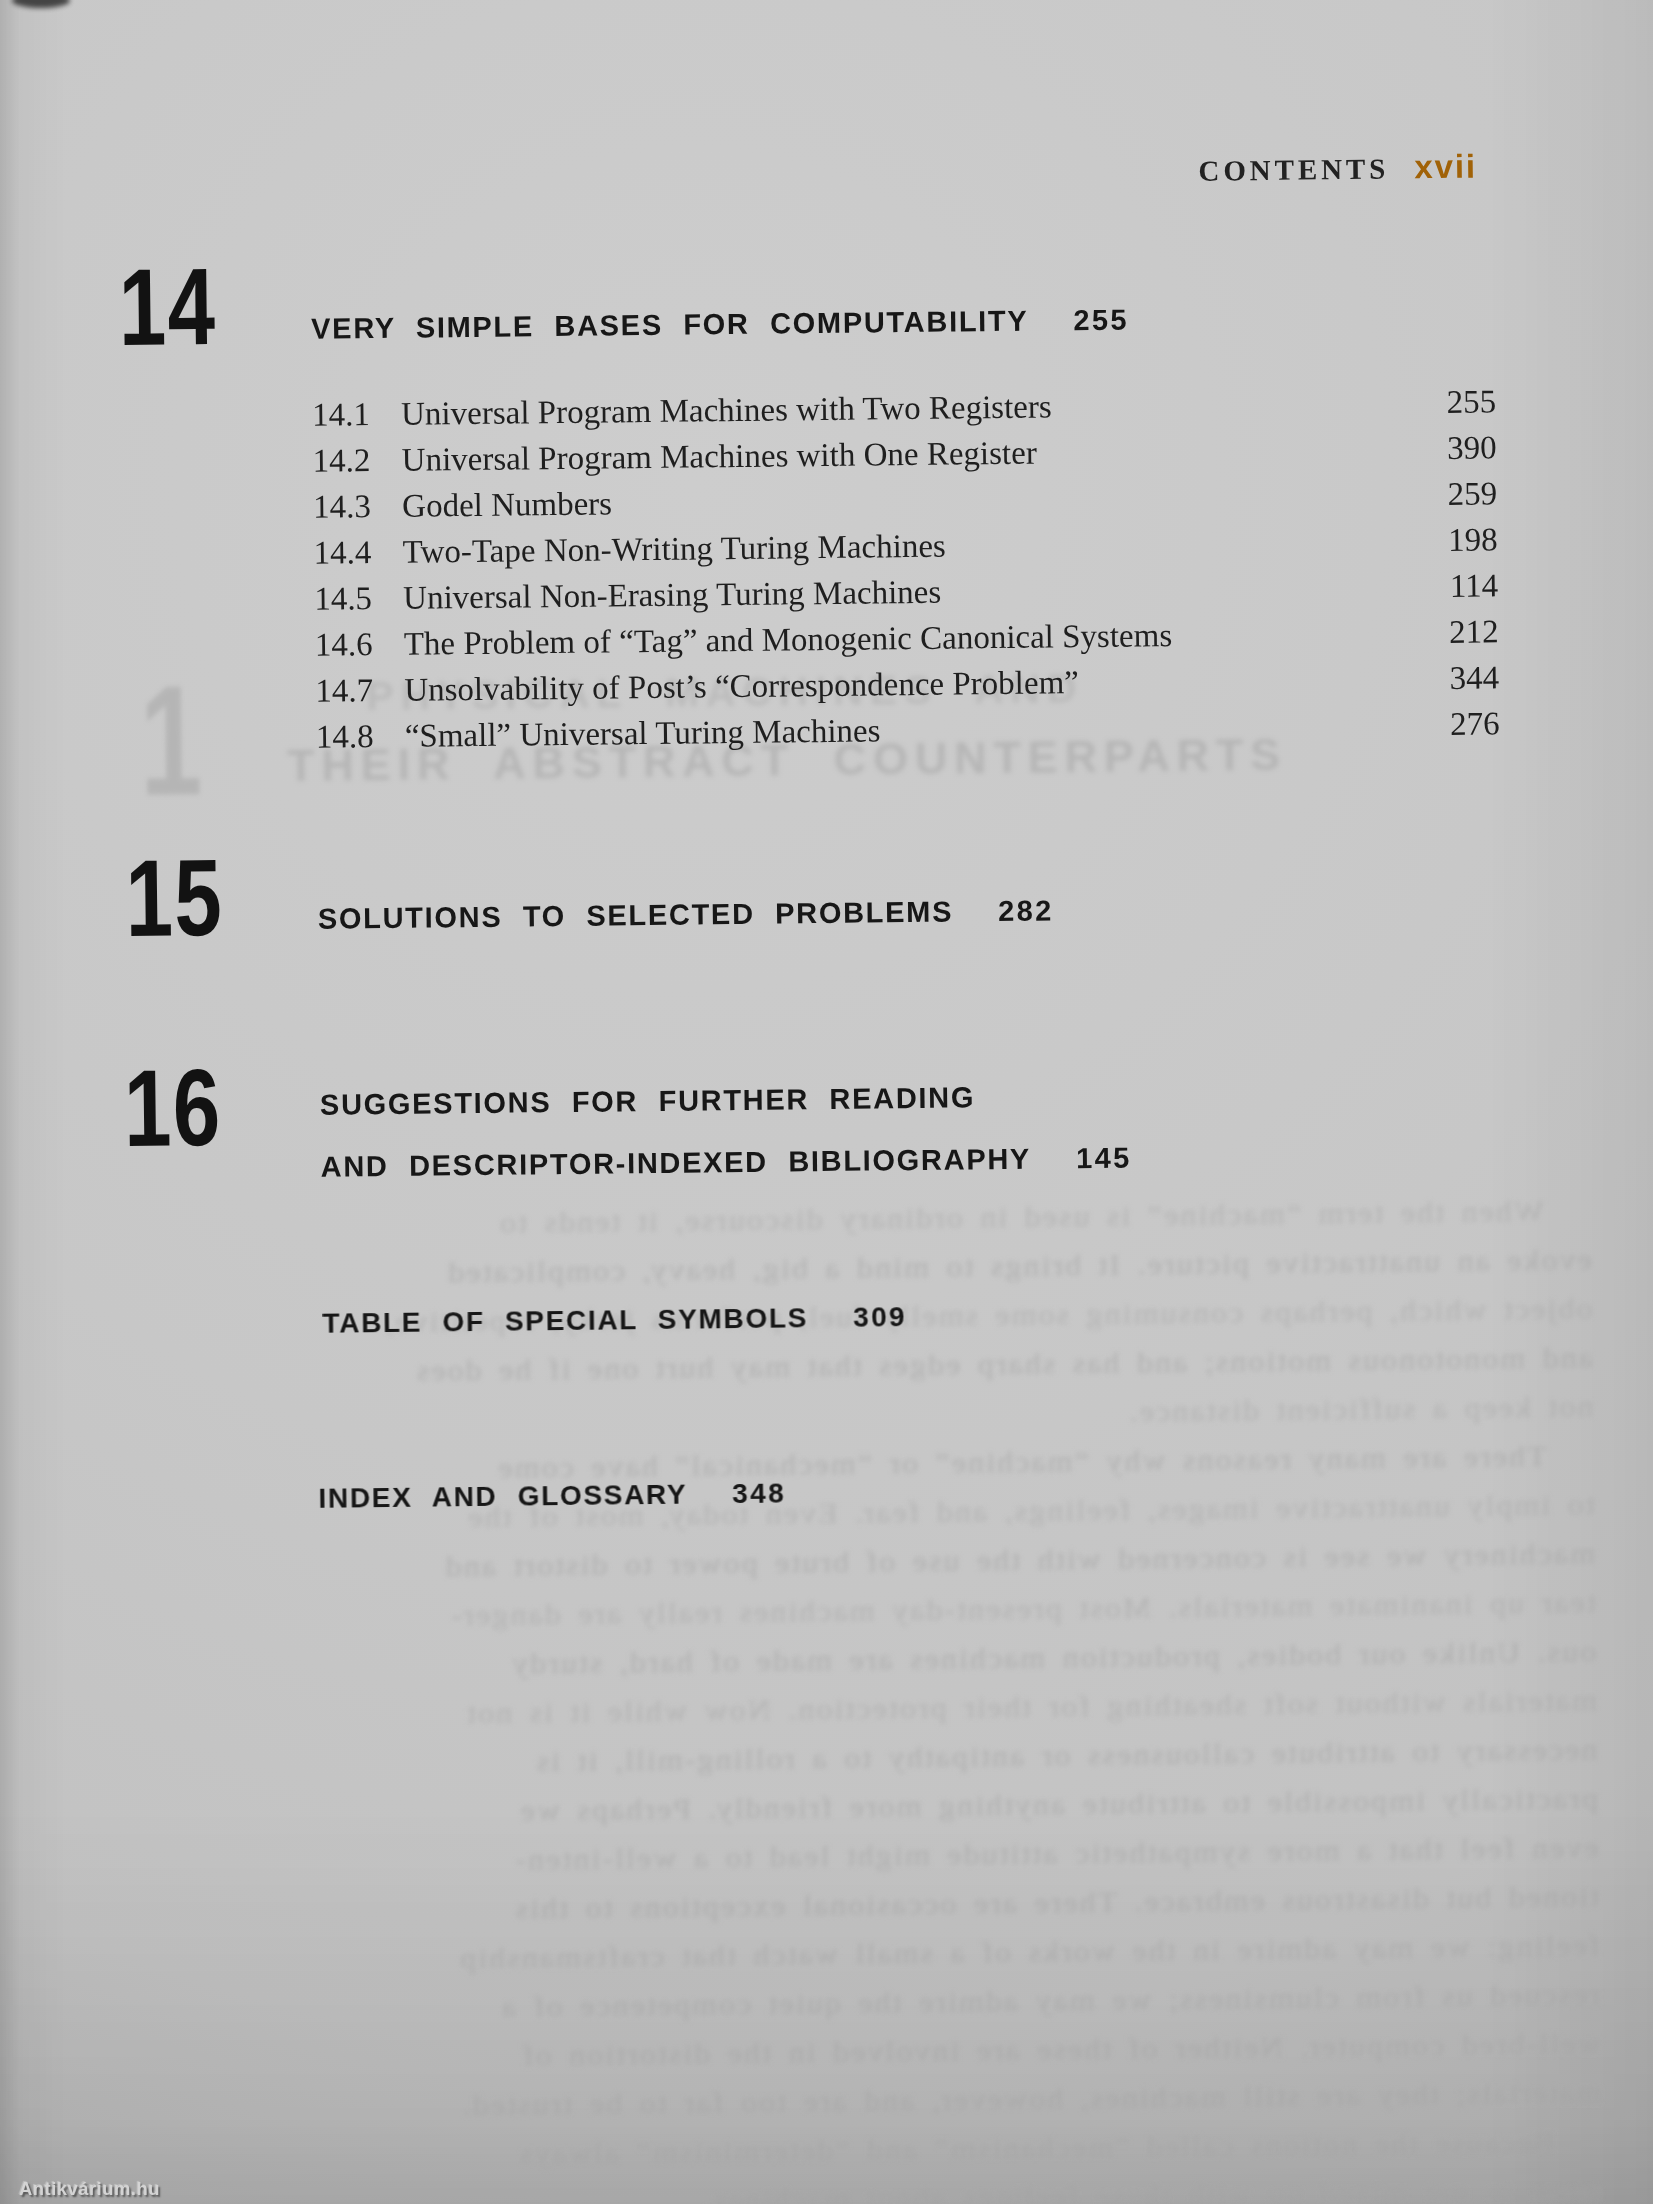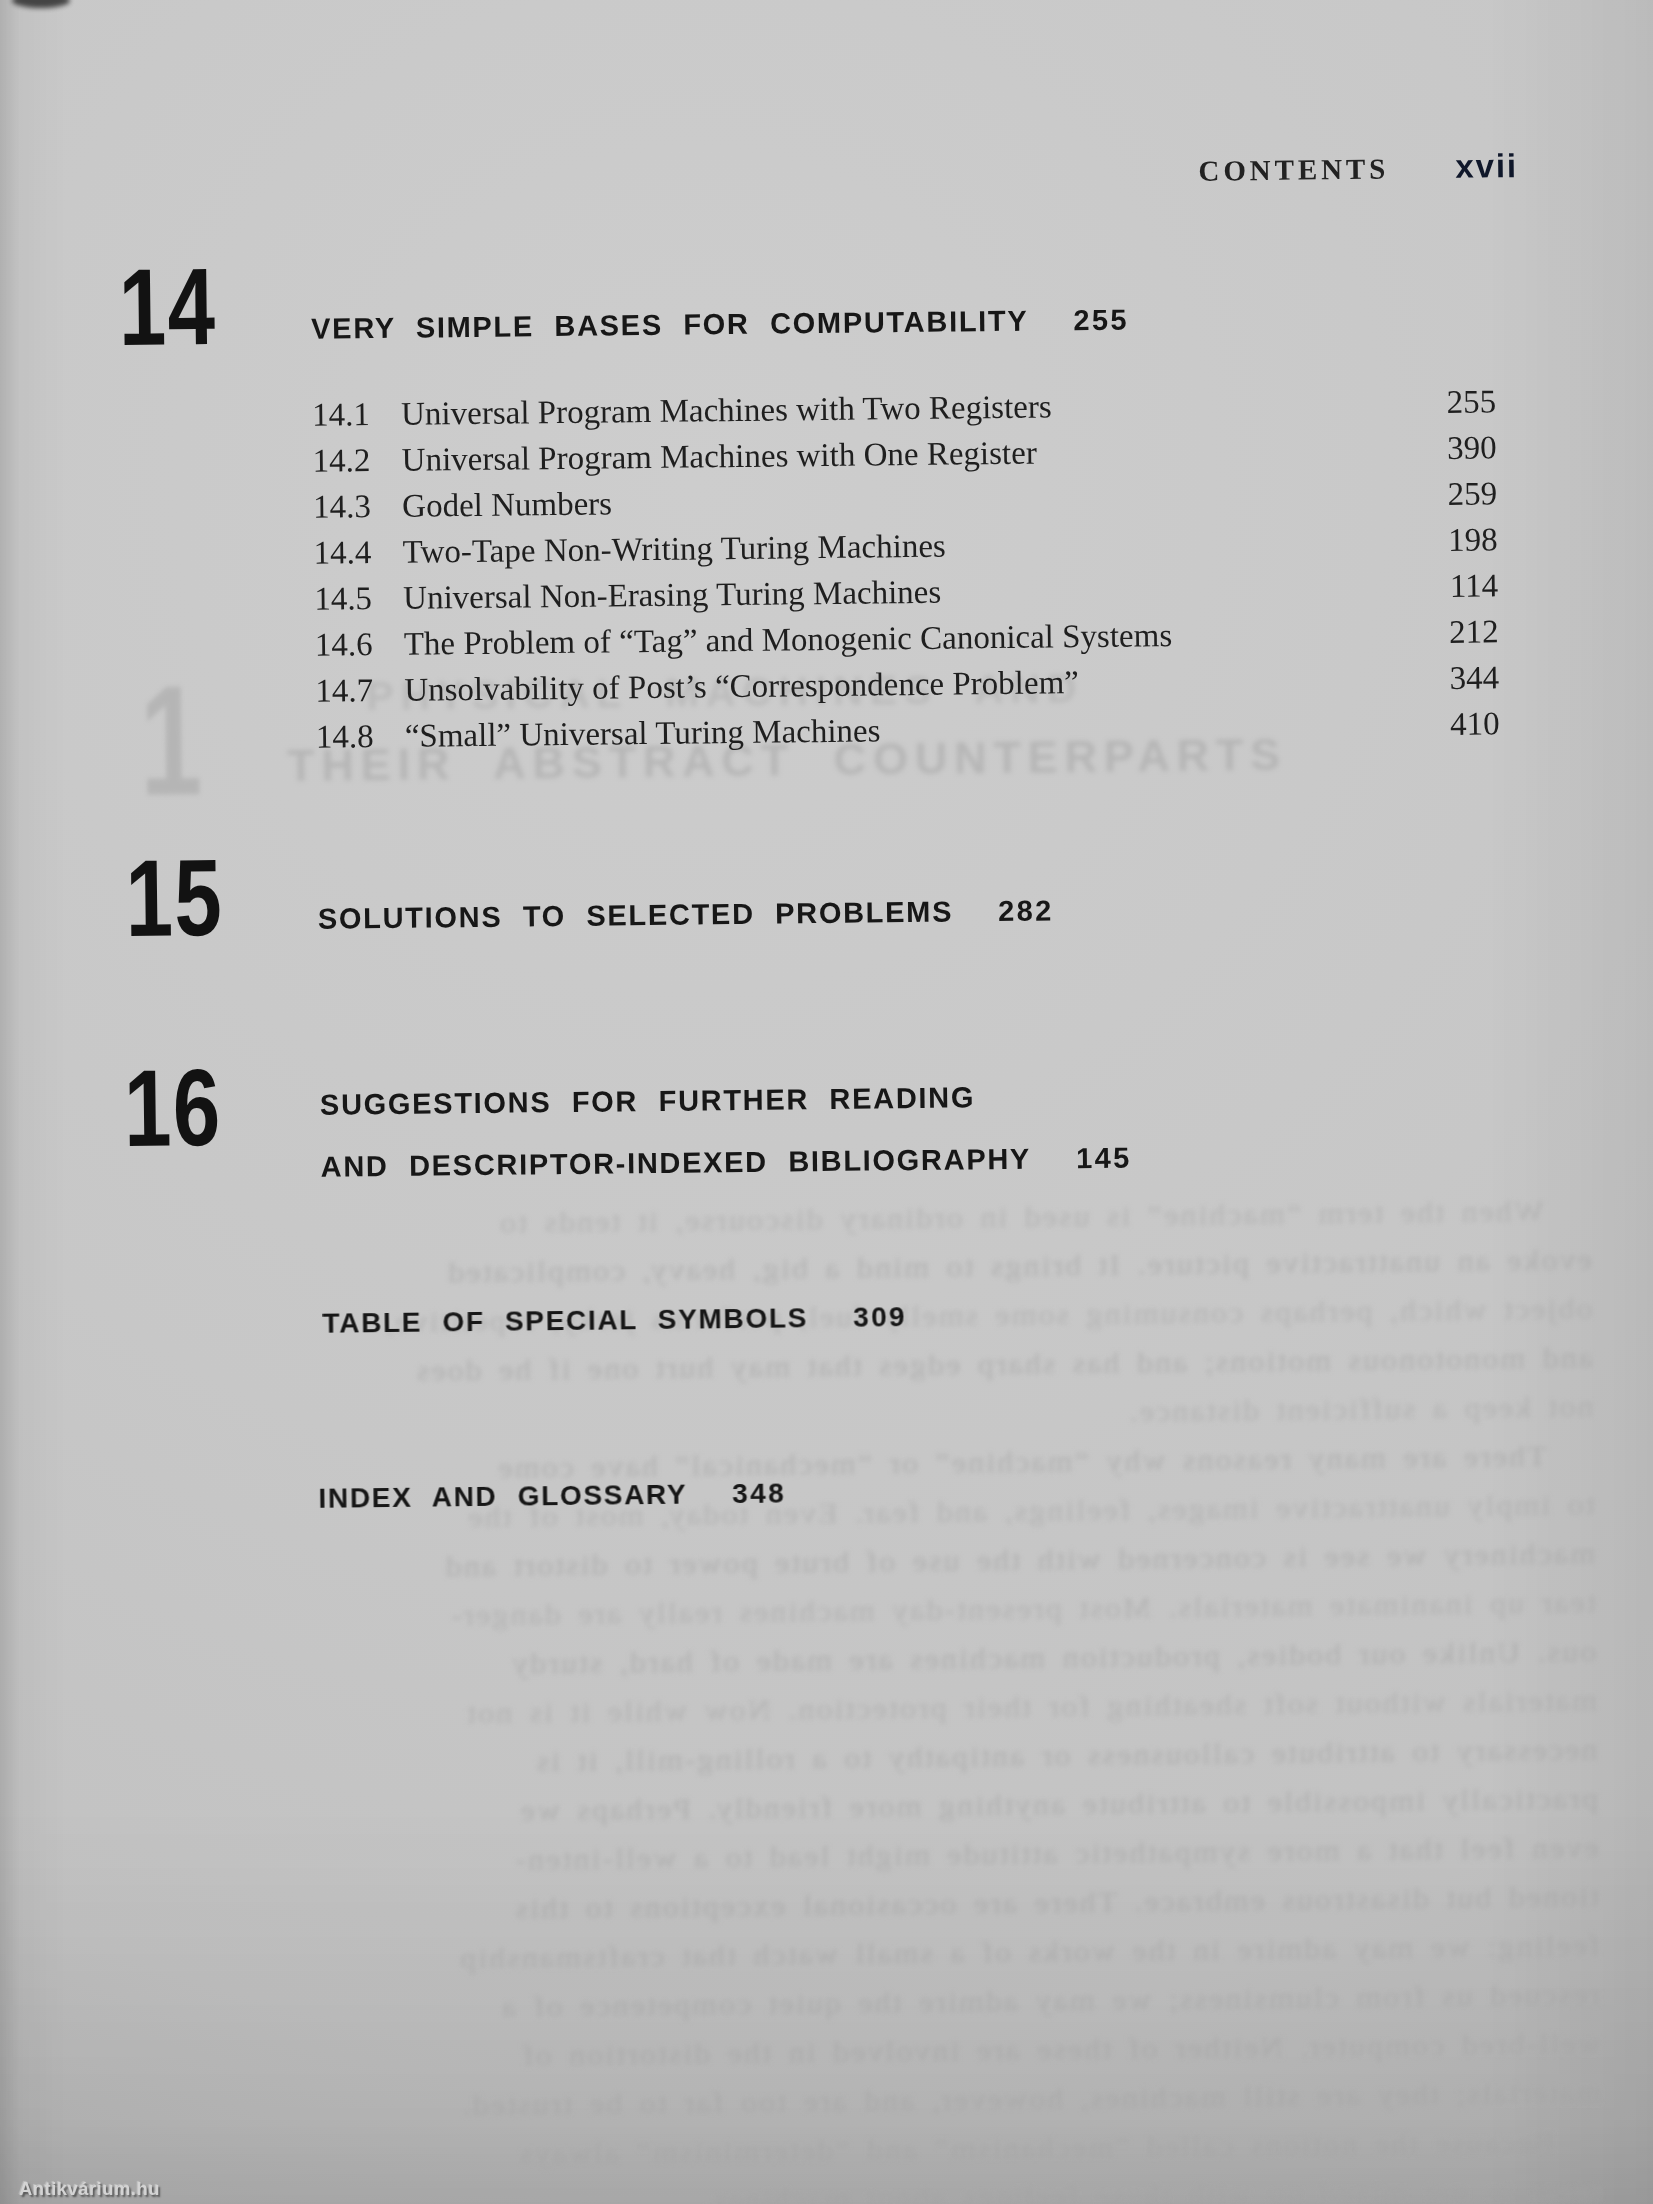--- a/index.html
+++ b/index.html
@@ -16,21 +16,21 @@
   
   .serif{color:#1f1f1f;}
   .hsans{font-family:"Liberation Sans",sans-serif;font-weight:700;color:#171717;
          letter-spacing:1.7px;word-spacing:10.7px;}
   .abs{position:absolute;}
 
   
   .hdr-contents{left:1209px;top:159px;font:700 29px "Liberation Serif",serif;
                 letter-spacing:3.9px;color:#222;}
   .hdr-folio{left:1425px;top:155px;font:700 33px "Liberation Sans",sans-serif;
-             letter-spacing:1.9px;color:#0f172a;margin-left:41px;}
+             letter-spacing:1.9px;color:#a16207;}
 
   
   .chnum{font:700 109px "Liberation Sans",sans-serif;color:#121212;
          transform:scaleX(0.78);transform-origin:left top;line-height:1;letter-spacing:1.9px;}
   
   .chrow{display:flex;align-items:baseline;font-size:29px;line-height:33px;white-space:nowrap;}
   .chpage{margin-left:45px;letter-spacing:2.4px;}
 
   
   .seclist{left:320px;top:386px;width:1184px;font-size:33px;}
@@ -142,21 +142,21 @@
       <span class="sp">212</span>
     </div>
     <div class="sec">
       <span class="sn">14.7</span>
       <span class="st">Unsolvability of Post’s “Correspondence Problem”</span>
       <span class="sp">344</span>
     </div>
     <div class="sec">
       <span class="sn">14.8</span>
       <span class="st">“Small” Universal Turing Machines</span>
-      <span class="sp">410</span>
+      <span class="sp">276</span>
     </div>
   </div>
 
   <div class="abs chnum" style="left:128px;top:836px;">15</div>
   <div class="abs chrow hsans" style="left:320px;top:897px;">
     <span>SOLUTIONS TO SELECTED PROBLEMS</span>
     <span class="chpage">282</span>
   </div>
 
   <div class="abs chnum" style="left:124px;top:1046px;">16</div>

